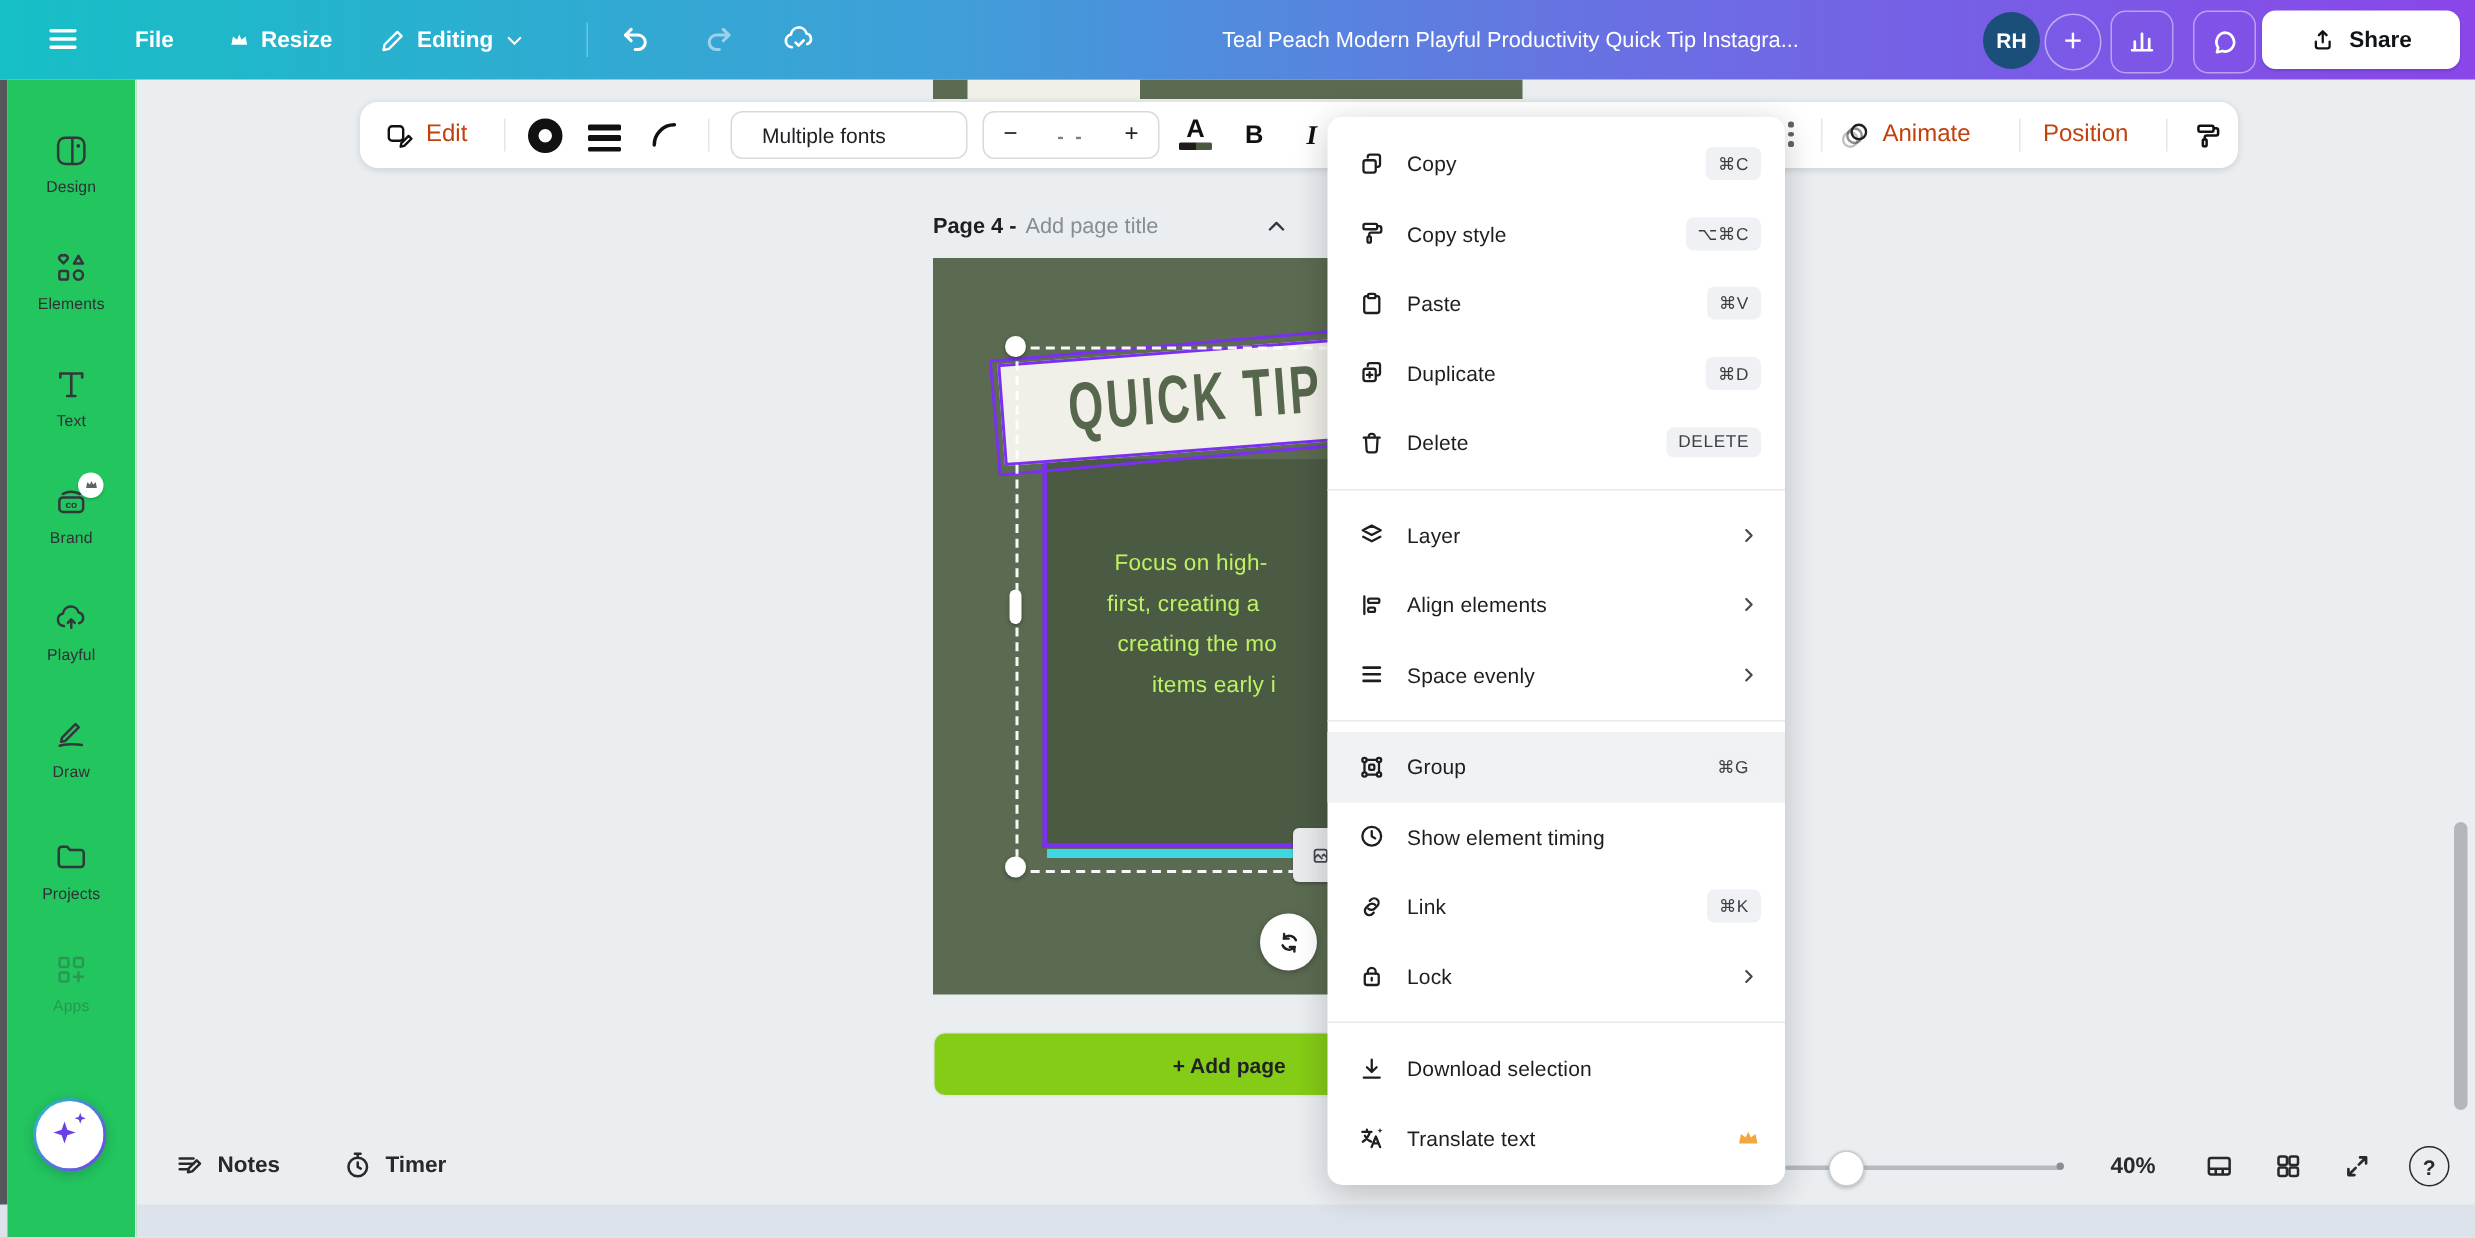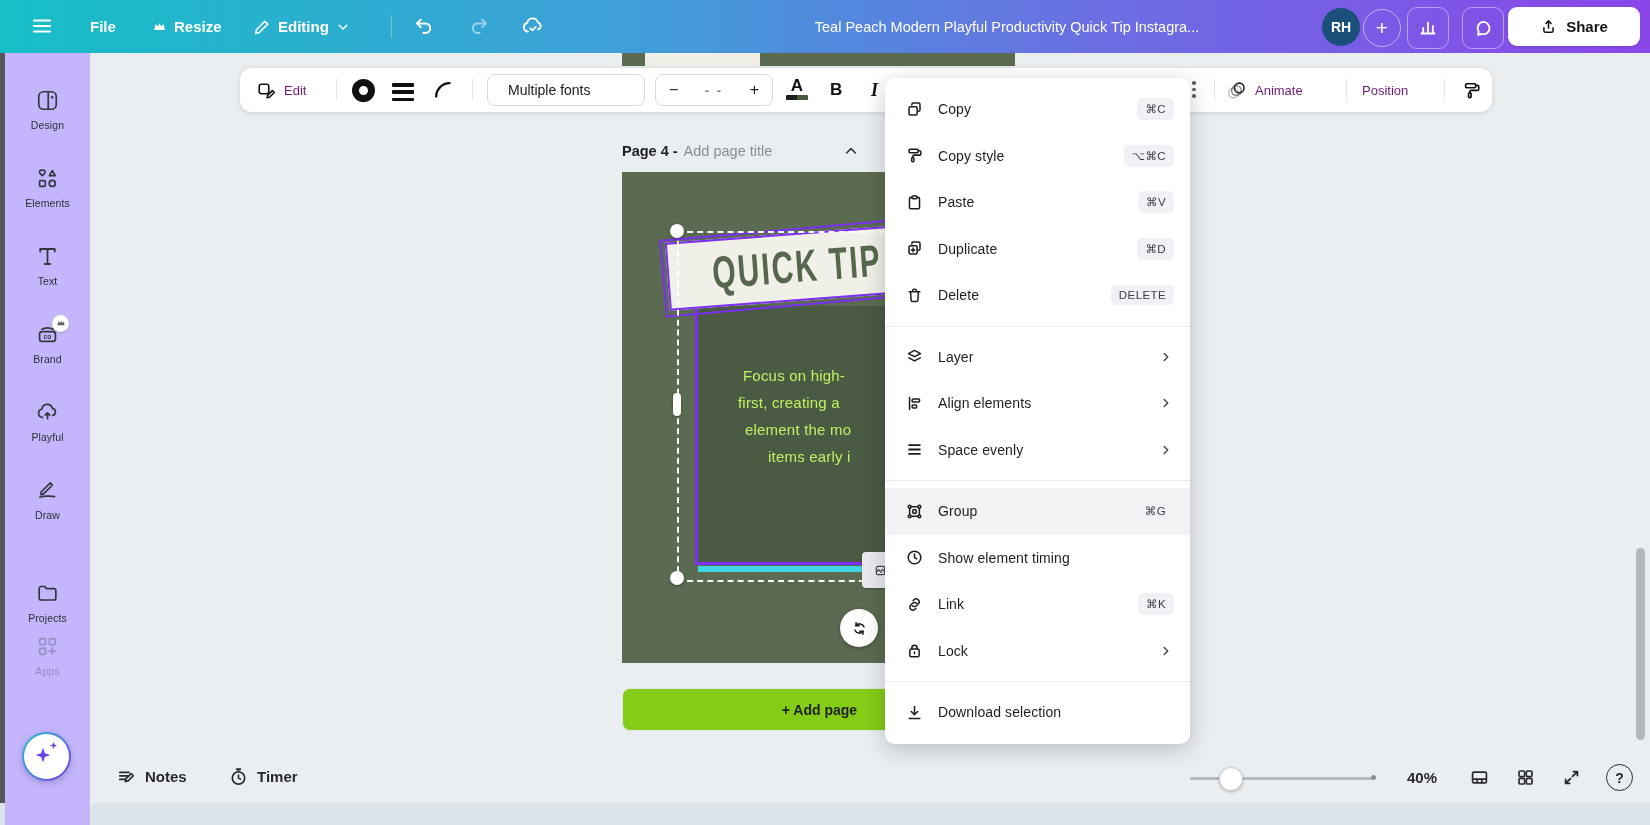--- a/index.html
+++ b/index.html
@@ -25,21 +25,21 @@
     display:flex;align-items:center;justify-content:center;cursor:pointer}
   .tb-sqbtn{position:absolute;top:7px;width:40px;height:40px;border-radius:10px;
     border:1.5px solid rgba(255,255,255,.45);display:flex;align-items:center;justify-content:center;
     color:#fff;cursor:pointer}
   .share-btn{position:absolute;left:1508px;top:7px;width:132px;height:39px;background:#fff;border-radius:9px;
     display:flex;align-items:center;justify-content:center;gap:9px;color:#111417;font-size:15px;
     font-weight:600;cursor:pointer;box-shadow:0 1px 2px rgba(0,0,0,.15)}
 
   
   .left-edge{position:absolute;left:0;top:53px;width:5px;height:772px;background:#56565c;z-index:5}
-  .sidebar{position:absolute;left:5px;top:53px;width:85px;height:772px;background:#c4b5fd;
+  .sidebar{position:absolute;left:5px;top:53px;width:85px;height:772px;background:#22c55e;
     border-right:1px solid #e7e8eb;z-index:20}
   .sb-item{position:absolute;left:0;width:85px;height:78px;display:flex;flex-direction:column;
     align-items:center;justify-content:center;gap:6px;color:#33373b;cursor:pointer}
   .sb-item .sb-ic{width:25px;height:25px;position:relative}
   .sb-item .sb-lbl{font-size:10.5px;color:#2e3135;letter-spacing:.1px}
   .sb-item.faded{opacity:.3}
   .sb-badge{position:absolute;right:-9px;top:-7px;width:17px;height:17px;border-radius:50%;
     background:#fff;box-shadow:0 1px 2px rgba(0,0,0,.2);display:flex;align-items:center;justify-content:center;color:#5f6368}
 
   
@@ -85,21 +85,21 @@
 
   .add-page{position:absolute;left:622px;top:688px;width:393px;height:41px;background:#84cc16;
     border:1px solid #e2e4e8;border-radius:8px;display:flex;align-items:center;justify-content:center;
     font-size:14px;font-weight:600;color:#1f2124;cursor:pointer;z-index:10}
 
   
   .toolbar{position:absolute;left:240px;top:68px;width:1252px;height:44px;background:#fff;
     border-radius:12px;box-shadow:0 1px 5px rgba(20,24,30,.14);z-index:60}
   .tl{position:absolute;top:0;height:44px;display:flex;align-items:center}
   .tl-div{position:absolute;top:11px;width:1px;height:22px;background:#e4e6ea}
-  .tl-txt{font-size:13px;font-weight:500;color:#701a75;cursor:pointer}
+  .tl-txt{font-size:16px;font-weight:500;color:#c2410c;cursor:pointer}
   .donut{width:23px;height:23px;border-radius:50%;border:7px solid #111;box-sizing:border-box;cursor:pointer}
   .hlines{display:flex;flex-direction:column;gap:3.5px;cursor:pointer}
   .hlines i{display:block;width:22px;height:3.8px;background:#111;border-radius:1px}
   .sel-box{position:absolute;top:6px;height:32px;border:1px solid #d6d9de;border-radius:8px;
     box-sizing:border-box;display:flex;align-items:center;cursor:pointer}
   .font-a{display:flex;flex-direction:column;align-items:center;gap:1px;cursor:pointer}
   .font-a b{font-size:17px;font-weight:700;color:#111;line-height:17px}
   .font-a .bar{width:22px;height:4.5px;border-radius:1px;
     background:linear-gradient(90deg,#1c1c1c 0 50%,#49593f 50% 100%)}
   .bold-b{font-size:17px;font-weight:800;color:#111;cursor:pointer}
@@ -290,21 +290,21 @@
       </div>
       <div class="sb-item" style="top: 407px; text-align: center;">
         <span class="sb-ic">
           <svg viewBox="0 0 24 24" width="100%" height="100%" fill="none" stroke="currentColor" stroke-width="1.6" stroke-linecap="round" stroke-linejoin="round">
             <path d="M14.7 4.6l2.1 2.1L8.2 15.3l-2.7.6.6-2.7z"></path>
             <path d="M4.6 18.4c3.2-1.1 10.6-1.3 14.2-.5"></path>
           </svg>
         </span>
         <span class="sb-lbl">Draw</span>
       </div>
-      <div class="sb-item" style="top: 510px;">
+      <div class="sb-item" style="top: 488px;">
         <span class="sb-ic">
           <svg viewBox="0 0 24 24" width="100%" height="100%" fill="none" stroke="currentColor" stroke-width="1.6" stroke-linecap="round" stroke-linejoin="round">
             <path d="M4 7.3a2 2 0 0 1 2-2h3.4l1.7 2h7A1.9 1.9 0 0 1 20 9.2v7a2 2 0 0 1-2 2H6a2 2 0 0 1-2-2z"></path>
           </svg>
         </span>
         <span class="sb-lbl">Projects</span>
       </div>
       <div class="sb-item faded" style="top: 563px;">
         <span class="sb-ic">
           <svg viewBox="0 0 24 24" width="100%" height="100%" fill="none" stroke="currentColor" stroke-width="1.6" stroke-linecap="round" stroke-linejoin="round">
@@ -327,21 +327,21 @@
         <path d="M4.5 12.5 10 7l5.5 5.5"></path>
       </svg>
     </span>
 
   <div class="page">
     <div class="dark-panel"></div>
     <div class="cyan-line"></div>
     <div class="body-lines" id="bodyLines">
         <span>Focus on high-</span>
         <span>first, creating a</span>
-        <span>element the mo</span>
+        <span>creating the mo</span>
         <span>items early i</span>
       </div>
     <div class="banner">
       <div class="banner-in">
           <span>QUICK TIP</span>
         </div>
     </div>
     <div class="sel-rect"></div>
     <span class="handle" style="left:48px;top:52px"></span>
     <span class="handle" style="left:333px;top:52px"></span>
@@ -583,20 +583,35 @@
       </div>
       <div class="menu-sep"></div>
       <div class="menu-row">
         <span class="menu-ic">
           <svg viewBox="0 0 20 20" width="100%" height="100%" fill="none" stroke="currentColor" stroke-width="1.6" stroke-linecap="round" stroke-linejoin="round">
             <path d="M10 3.6v8.5M6.6 8.9l3.4 3.4 3.4-3.4"></path>
             <path d="M4.4 16.3h11.2"></path>
           </svg>
         </span>
         <span class="menu-lbl">Download selection</span>
+      </div>
+      <div class="menu-row">
+        <span class="menu-ic">
+          <svg viewBox="0 0 20 20" width="100%" height="100%" fill="none" stroke="currentColor" stroke-width="1.6" stroke-linecap="round" stroke-linejoin="round">
+            <path d="M3.4 5.9h6.4M6.6 4.3v1.6M8.7 5.9c-.8 3.1-2.8 5.5-5 6.9M5.2 8.6c1 2 2.7 3.5 4.4 4.1"></path>
+            <path d="M9.9 16.6l3-7.5 3 7.5M11 14h3.8"></path>
+            <path d="M15.8 3.2l.5 1.3 1.3.5-1.3.5-.5 1.3-.5-1.3-1.3-.5 1.3-.5z" fill="currentColor" stroke="none"></path>
+          </svg>
+        </span>
+        <span class="menu-lbl">Translate text</span>
+        <span class="crown-mini">
+          <svg viewBox="0 0 20 20" width="100%" height="100%" fill="currentColor">
+            <path d="M2.8 14.6 4.3 7l3.6 2.9L10 5.2l2.1 4.7L15.7 7l1.5 7.6z"></path>
+          </svg>
+        </span>
       </div>
     </div>
 
   <div class="ai-btn">
     <i class="spark-big">
       <svg viewBox="0 0 20 20" fill="currentColor">
           <path d="M10 1.5l1.7 5 5 1.7-5 1.7-1.7 5-1.7-5-5-1.7 5-1.7z"></path>
         </svg>
       </i>
     <i class="spark-sm">

